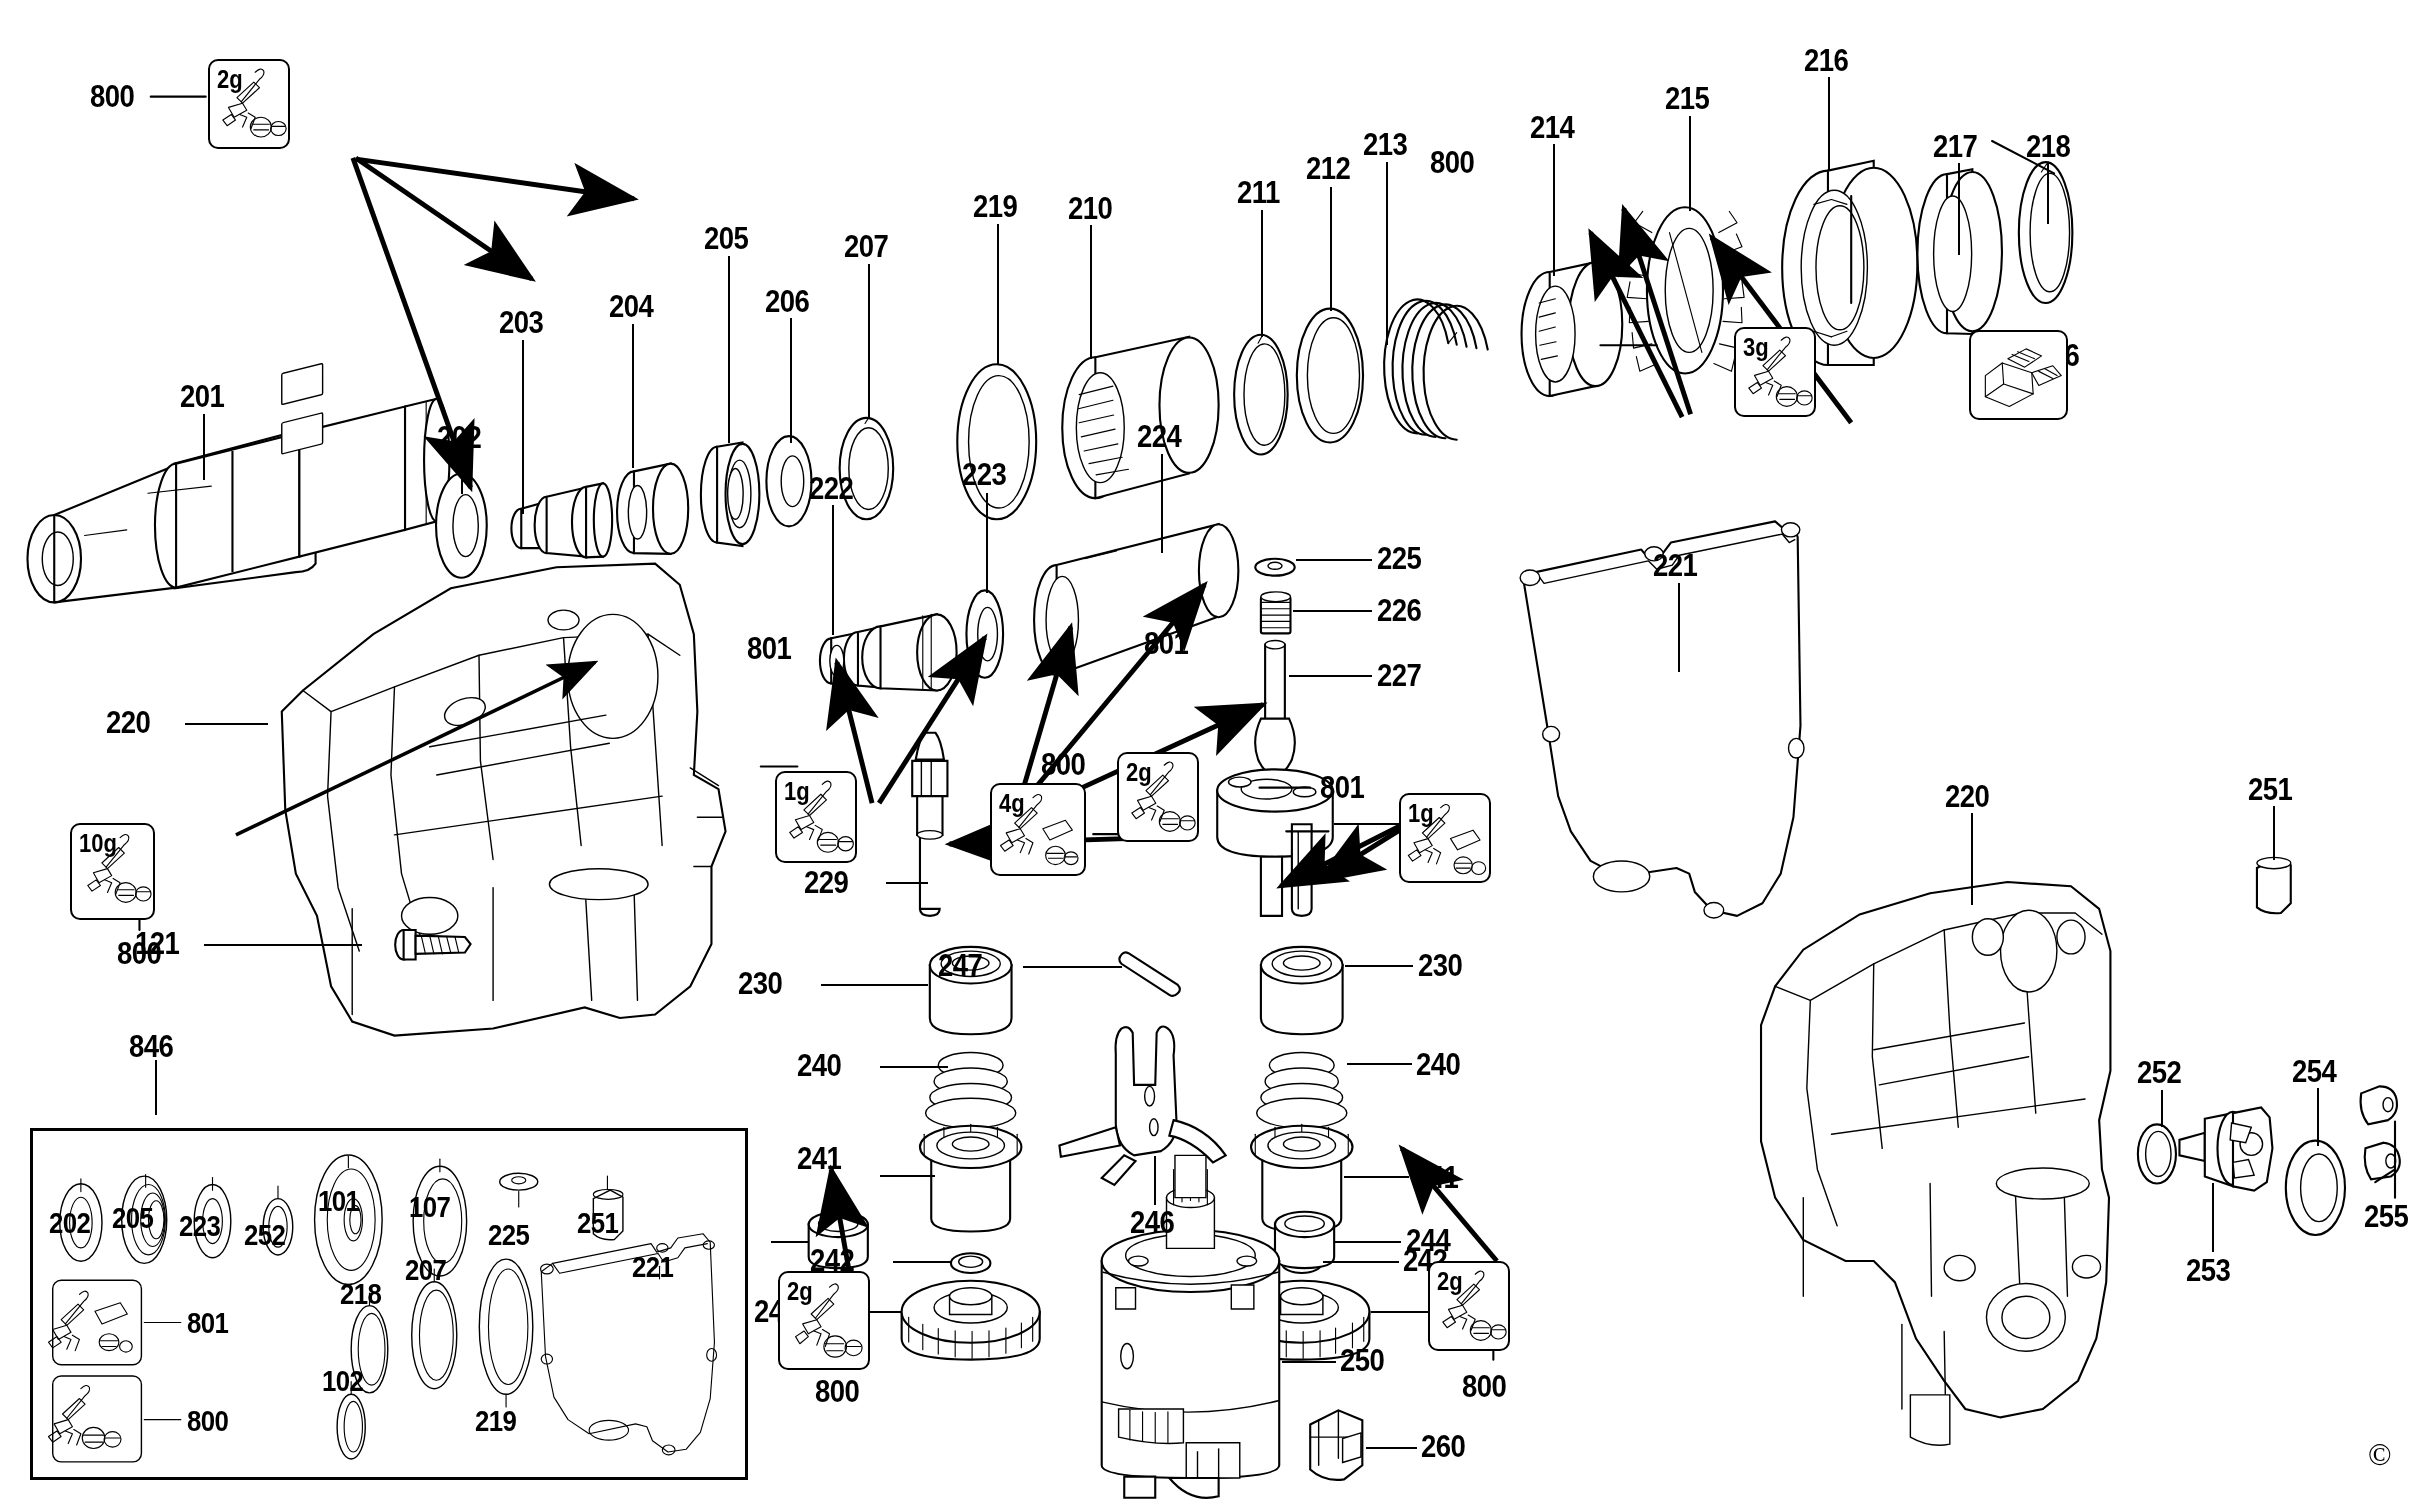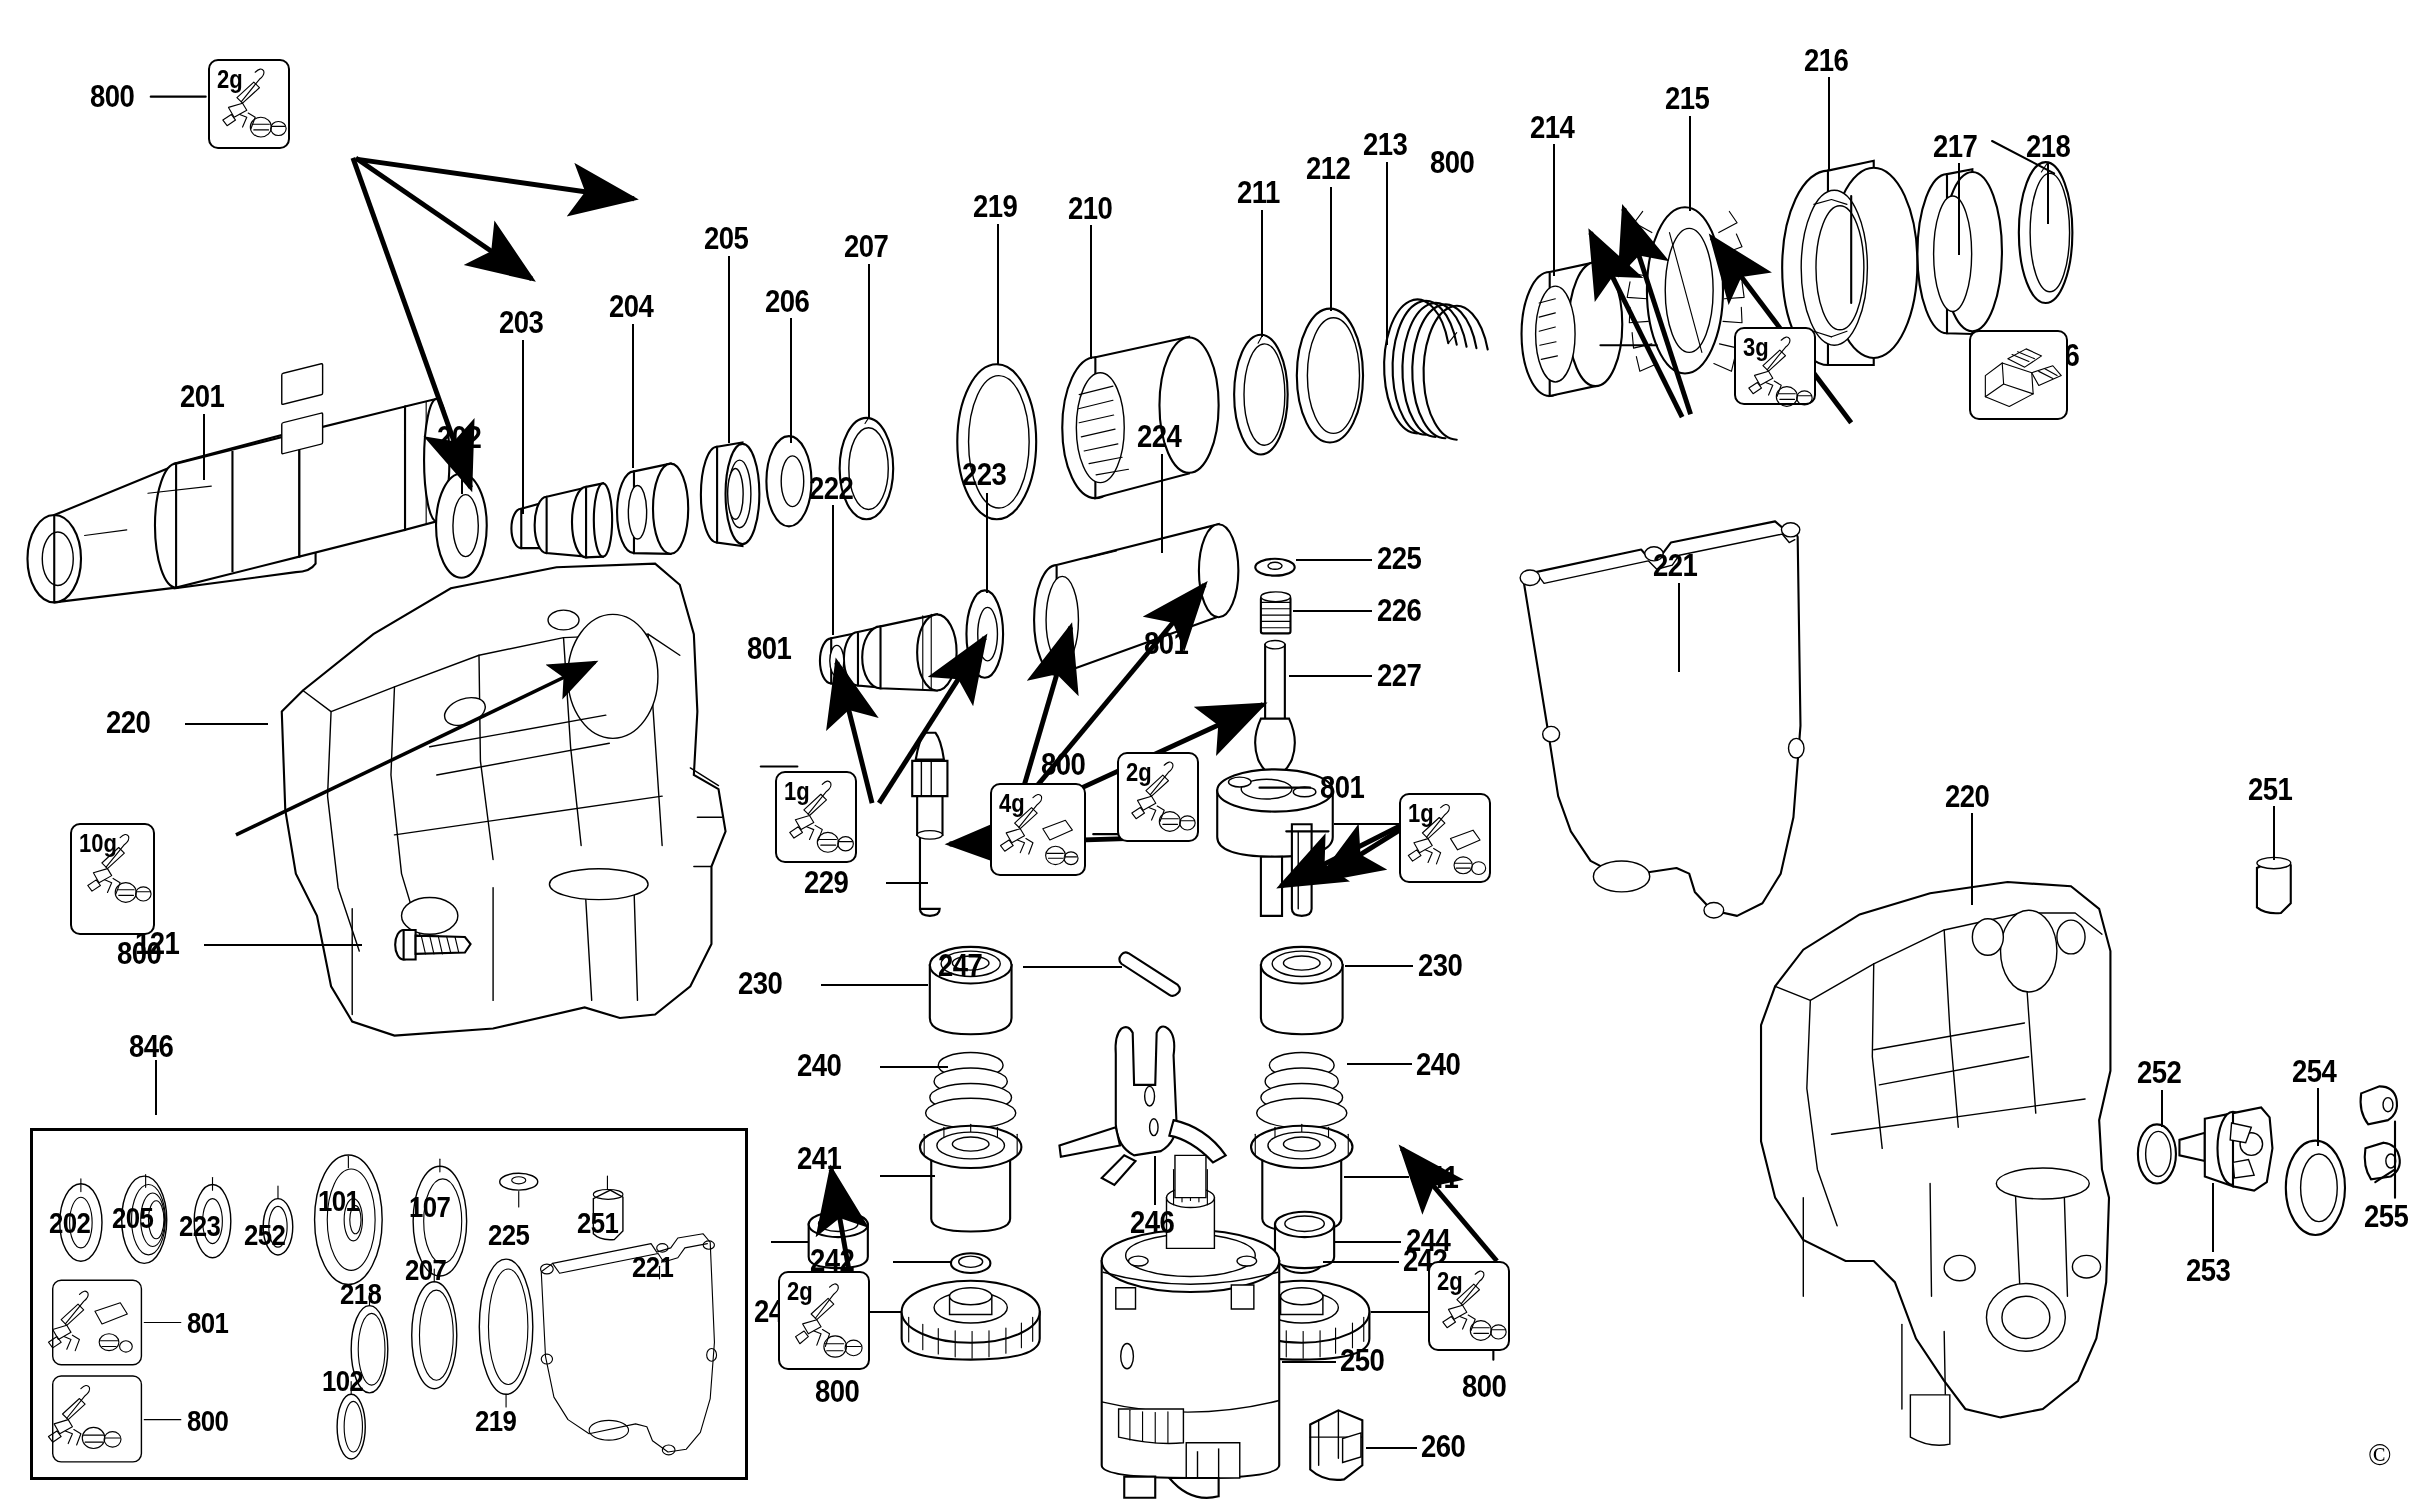--- a/index.html
+++ b/index.html
@@ -784,40 +784,40 @@
       <ellipse class="lnt" cx="72" cy="94" rx="15" ry="14" fill="#fff"></ellipse>
       <ellipse class="lnt" cx="97" cy="96" rx="11" ry="10" fill="#fff"></ellipse>
       <g class="lnt">
           <path d="M60 90 L84 90"></path>
           <path d="M62 98 L83 98"></path>
           <path d="M88 93 L106 93"></path>
         </g>
     </svg>
   </div>
 
-  <div class="gbox" style="left:70px;top:823px;width:85px;height:112px;">
+  <div class="gbox" style="left:70px;top:823px;width:85px;height:97px;">
     <span class="code tl">10g</span>
     <svg width="85" height="90" viewBox="0 0 120 128">
       <path class="lnt" d="M68 18 Q76 10 80 16 Q82 22 74 28 L48 60"></path>
       <path class="lnt" d="M42 54 L66 32 L74 40 L50 62 Z" fill="#fff"></path>
       <path class="lnt" d="M30 68 L50 62 L56 72 L38 82 Z" fill="#fff"></path>
       <path class="lnt" d="M22 86 L34 78 L40 86 L28 94 Z" fill="#fff"></path>
       <path class="lnt" d="M46 78 L56 82 L50 96"></path>
       <path class="lnt" d="M58 76 L68 82 L62 98"></path>
       <ellipse class="lnt" cx="76" cy="96" rx="15" ry="14" fill="#fff"></ellipse>
       <ellipse class="lnt" cx="101" cy="98" rx="11" ry="10" fill="#fff"></ellipse>
       <g class="lnt">
           <path d="M64 92 L88 92"></path>
           <path d="M66 100 L87 100"></path>
           <path d="M92 95 L110 95"></path>
         </g>
     </svg>
   </div>
 
-  <div class="gbox" style="left:1734px;top:327px;width:82px;height:78px;">
+  <div class="gbox" style="left:1734px;top:327px;width:82px;height:90px;">
     <span class="code tl">3g</span>
     <svg width="82" height="90" viewBox="0 0 116 128">
       <path class="lnt" d="M64 16 Q72 8 76 14 Q78 20 70 26 L44 58"></path>
       <path class="lnt" d="M38 52 L62 30 L70 38 L46 60 Z" fill="#fff"></path>
       <path class="lnt" d="M26 66 L46 60 L52 70 L34 80 Z" fill="#fff"></path>
       <path class="lnt" d="M18 84 L30 76 L36 84 L24 92 Z" fill="#fff"></path>
       <path class="lnt" d="M42 76 L52 80 L46 94"></path>
       <path class="lnt" d="M54 74 L64 80 L58 96"></path>
       <ellipse class="lnt" cx="72" cy="96" rx="15" ry="14" fill="#fff"></ellipse>
       <ellipse class="lnt" cx="97" cy="98" rx="11" ry="10" fill="#fff"></ellipse>

